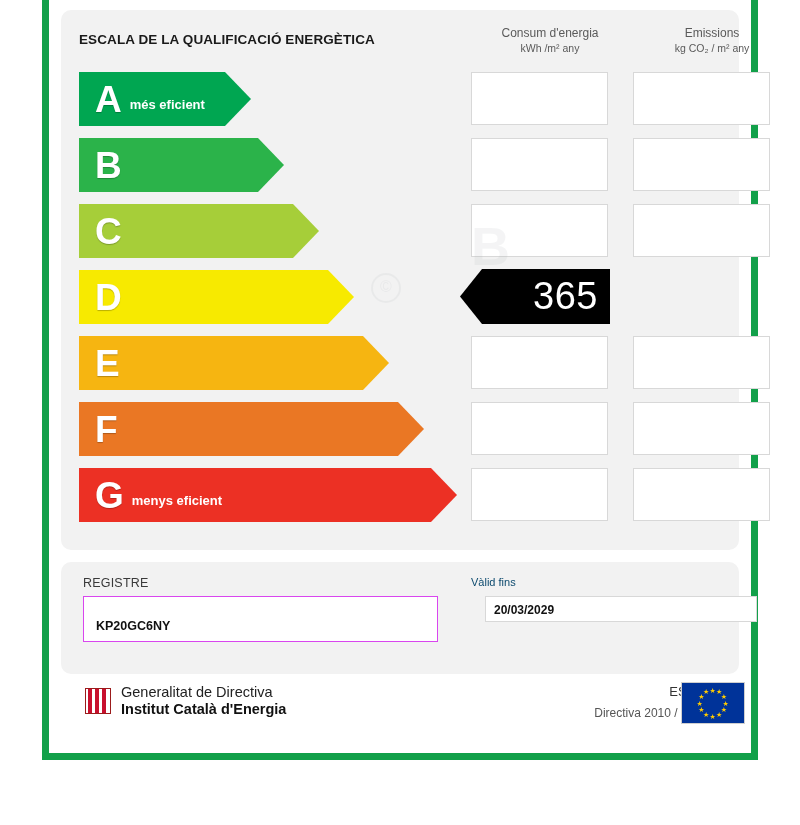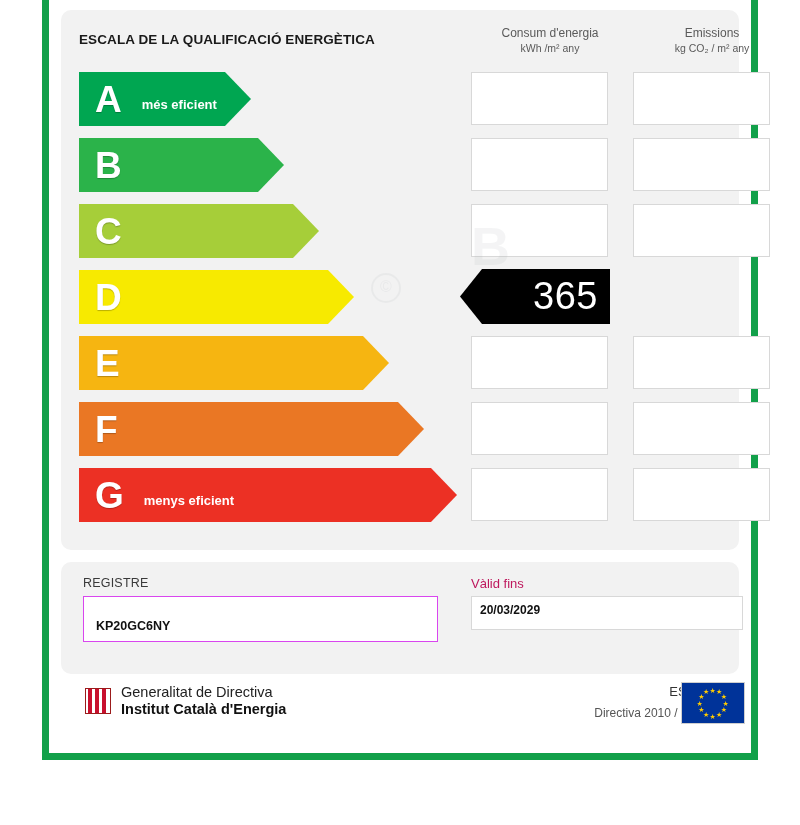--- a/index.html
+++ b/index.html
@@ -102,21 +102,21 @@
   .band .letter {
     font-size: 37px;
     font-weight: bold;
     line-height: 1;
     margin-left: 16px;
     text-shadow: 0 1px 1px rgba(0,0,0,.25);
   }
   .band .sub {
     font-size: 13px;
     font-weight: bold;
-    margin-left: 20px;
+    margin-left: 8px;
     margin-top: 10px;
   }
 
   
   .vbox {
     position: absolute;
     top: 6px;
     height: 53px;
     background: #ffffff;
     border: 1px solid #d8d8d8;
@@ -185,30 +185,30 @@
     left: 12px;
     bottom: 8px;
     font-size: 12.5px;
     font-weight: bold;
     color: #111111;
   }
   .valid-label {
     position: absolute;
     left: 410px;
     top: 14px;
-    font-size: 13px;
-    color: #be185d;
+    font-size: 11px;
+    color: #0c4a6e;
     text-align: center;
   }
   .valid-box {
     position: absolute;
-    left: 410px;
+    left: 424px;
     top: 34px;
     width: 272px;
-    height: 34px;
+    height: 26px;
     background: #ffffff;
     border: 1px solid #d8d8d8;
     box-sizing: border-box;
   }
   .valid-value {
     position: absolute;
     left: 8px;
     top: 6px;
     font-size: 12px;
     font-weight: bold;

